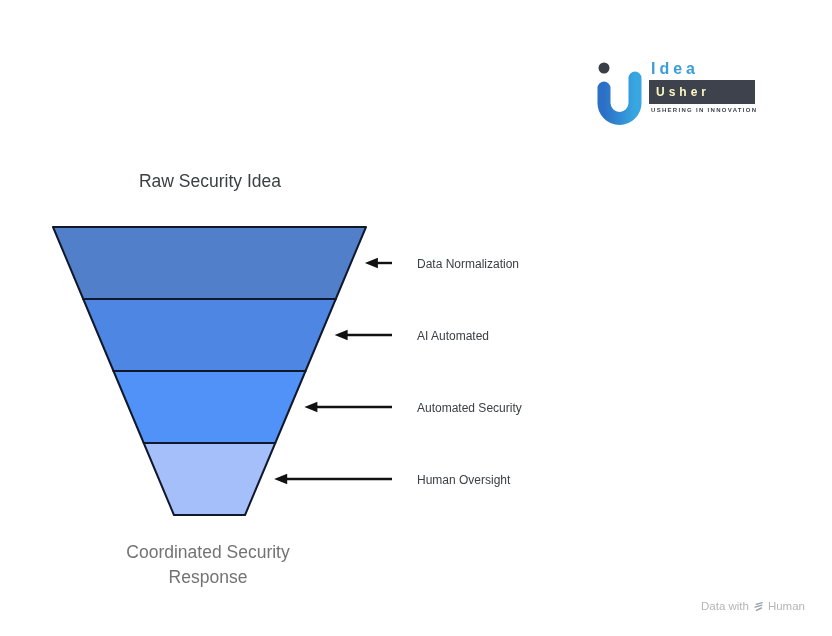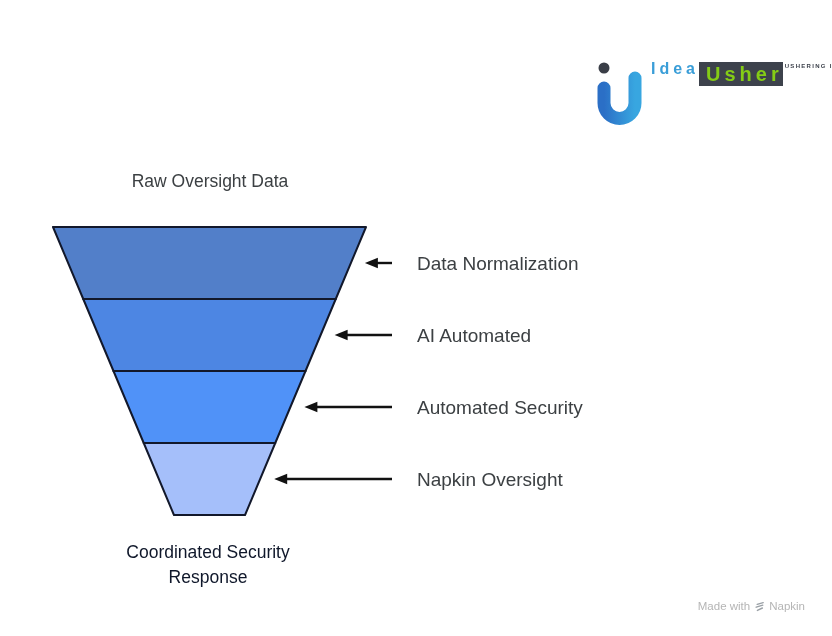--- a/index.html
+++ b/index.html
@@ -18,36 +18,36 @@
     left: 593px;
     top: 60px;
     display: flex;
     align-items: flex-start;
   }
   .logo-mark { display: block; }
   .logo-textcol {
     margin-left: 4px;
     width: 106px;
     display: flex;
-    flex-direction: row;
+    flex-direction: column;
   }
   .logo-idea {
     color: #3a9ed8;
     font-weight: 700;
     font-size: 16px;
     letter-spacing: 4px;
     line-height: 18px;
     padding-left: 2px;
   }
   .logo-usher-box {
     margin-top: 2px;
     background: #3d424c;
-    color: #84cc16;
+    color: #fef9c3;
     font-weight: 700;
-    font-size: 20px;
+    font-size: 12px;
     letter-spacing: 4px;
     line-height: 22px;
     padding: 1px 0 1px 7px;
   }
   .logo-tagline {
     margin-top: 2px;
     color: #3d424c;
     font-weight: 700;
     font-size: 6px;
     letter-spacing: 1.3px;
@@ -66,32 +66,32 @@
     color: #3c4043;
     font-size: 17.5px;
     line-height: 22px;
   }
   .bottom-label {
     position: absolute;
     left: 102px;
     top: 540px;
     width: 212px;
     text-align: center;
-    color: #0f172a;
+    color: #737373;
     font-size: 17.5px;
     line-height: 25px;
   }
 
   
   .stage-label {
     position: absolute;
     left: 417px;
     width: 260px;
     color: #3c4043;
-    font-size: 19px;
+    font-size: 12px;
     line-height: 24px;
     white-space: nowrap;
   }
   .stage-label.s0 { top: 252px; }
   .stage-label.s1 { top: 324px; }
   .stage-label.s2 { top: 396px; }
   .stage-label.s3 { top: 468px; }
 
   
   #funnel-svg {
@@ -130,49 +130,49 @@
       <circle cx="11" cy="8" r="5.5" fill="#3a3e47"></circle>
       <path d="M 11 28 L 11 43 A 15.5 15.5 0 0 0 42 43 L 42 18" fill="none" stroke="url(#iu-grad)" stroke-width="13" stroke-linecap="round"></path>
     </svg>
     <div class="logo-textcol">
       <div class="logo-idea">Idea</div>
       <div class="logo-usher-box">Usher</div>
       <div class="logo-tagline">USHERING IN INNOVATION</div>
     </div>
   </div>
 
-  <div class="top-label">Raw Oversight Data</div>
+  <div class="top-label">Raw Security Idea</div>
 
   <svg id="funnel-svg" width="832" height="636" viewBox="0 0 832 636">
       <polygon points="53,227 366,227 335.76,299 83.24,299" fill="#527fc9" stroke="#12182b" stroke-width="2" stroke-linejoin="round"></polygon>
       <line x1="374.88" y1="263" x2="392" y2="263" stroke="#111111" stroke-width="2.4"></line>
       <polygon points="364.88,263 377.88,257.8 377.88,268.2" fill="#111111"></polygon>
       <polygon points="83.24,299 335.76,299 305.52,371 113.47999999999999,371" fill="#4d86e3" stroke="#12182b" stroke-width="2" stroke-linejoin="round"></polygon>
       <line x1="344.64" y1="335" x2="392" y2="335" stroke="#111111" stroke-width="2.4"></line>
       <polygon points="334.64,335 347.64,329.8 347.64,340.2" fill="#111111"></polygon>
       <polygon points="113.47999999999999,371 305.52,371 275.28,443 143.72,443" fill="#5092f8" stroke="#12182b" stroke-width="2" stroke-linejoin="round"></polygon>
       <line x1="314.4" y1="407" x2="392" y2="407" stroke="#111111" stroke-width="2.4"></line>
       <polygon points="304.4,407 317.4,401.8 317.4,412.2" fill="#111111"></polygon>
       <polygon points="143.72,443 275.28,443 245.04000000000002,515 173.95999999999998,515" fill="#a5bffa" stroke="#12182b" stroke-width="2" stroke-linejoin="round"></polygon>
       <line x1="284.16" y1="479" x2="392" y2="479" stroke="#111111" stroke-width="2.4"></line>
       <polygon points="274.16,479 287.16,473.8 287.16,484.2" fill="#111111"></polygon>
     </svg>
 
   <div class="stage-label s0">Data Normalization</div>
   <div class="stage-label s1">AI Automated</div>
   <div class="stage-label s2">Automated Security</div>
-  <div class="stage-label s3">Napkin Oversight</div>
+  <div class="stage-label s3">Human Oversight</div>
 
   <div class="bottom-label">Coordinated Security Response</div>
 
   <div class="footer">
-    <span>Made with</span>
+    <span>Data with</span>
     <svg width="11" height="11" viewBox="0 0 11 11">
       <g stroke="#9aa0a6" stroke-width="1.4" stroke-linecap="round">
         <line x1="3.2" y1="3.4" x2="9.2" y2="1.6"></line>
         <line x1="2.2" y1="6.2" x2="8.8" y2="4.2"></line>
         <line x1="3.4" y1="9.4" x2="8.4" y2="7.0"></line>
       </g>
     </svg>
-    <span>Napkin</span>
+    <span>Human</span>
   </div>
 
 </div>
 
 </body></html>

